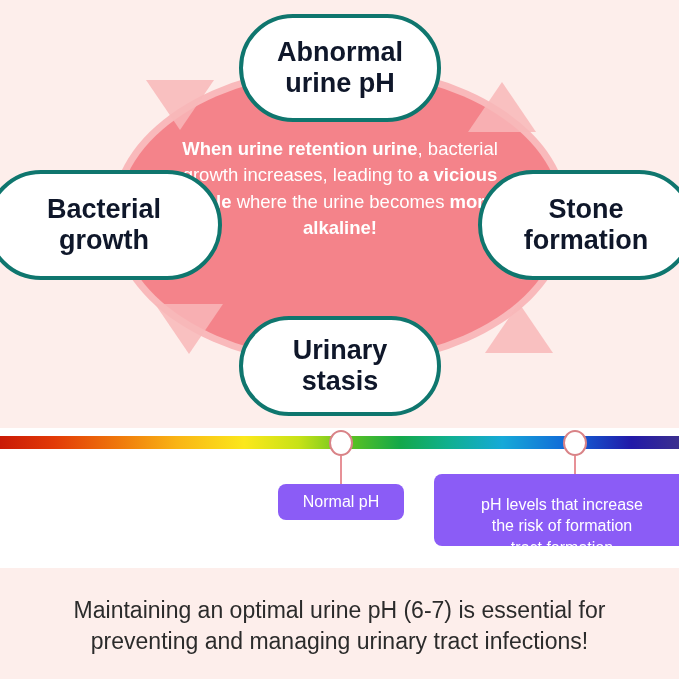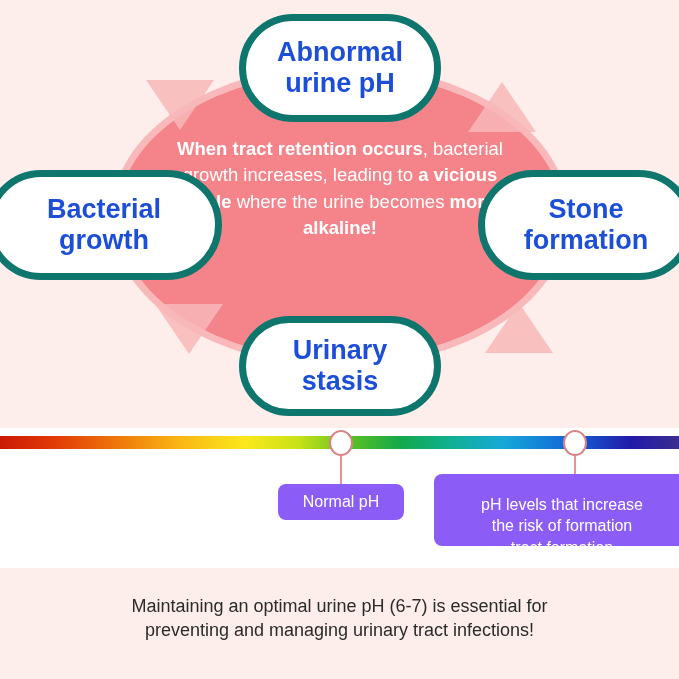--- a/index.html
+++ b/index.html
@@ -56,27 +56,27 @@
   }
   #arrow-top-left   { left: 146px; top: 80px; }
   #arrow-top-right  { left: 468px; top: 82px; }
   #arrow-bottom-left{ left: 155px; top: 304px; }
   #arrow-bottom-right{ left: 485px; top: 303px; }
 
   
   .node-pill {
     position: absolute;
     background: #ffffff;
-    border: 7px solid #0f766e;
+    border: 4px solid #0f766e;
     border-radius: 70px;
     display: flex;
     align-items: center;
     justify-content: center;
     text-align: center;
-    color: #1d4ed8;
+    color: #0f172a;
     font-size: 27px;
     font-weight: bold;
     line-height: 1.14;
     box-sizing: border-box;
   }
   #node-top {
     left: 239px; top: 14px;
     width: 202px; height: 108px;
   }
   #node-left {
@@ -186,39 +186,39 @@
     height: 111px;
     background: #fdeeeb;
   }
   #footer-caption {
     position: absolute;
     left: 22px;
     top: 27px;
     width: 635px;
     text-align: center;
     color: #2b2b2b;
-    font-size: 18px;
+    font-size: 23px;
     line-height: 1.33;
   }
 </style>
 </head>
 <body>
 
 <div id="canvas">
 
   <div id="cycle-area">
 
     <div id="cycle-ellipse"></div>
 
     <div class="cycle-arrow down" id="arrow-top-left"></div>
     <div class="cycle-arrow up" id="arrow-top-right"></div>
     <div class="cycle-arrow down" id="arrow-bottom-left"></div>
     <div class="cycle-arrow up" id="arrow-bottom-right"></div>
 
-    <div id="center-text"><b>When tract retention occurs</b><span>, bacterial growth increases,</span><span> leading to </span><b>a vicious cycle</b><span> where the urine becomes </span><b>more alkaline!</b></div>
+    <div id="center-text"><b>When urine retention urine</b><span>, bacterial growth increases,</span><span> leading to </span><b>a vicious cycle</b><span> where the urine becomes </span><b>more alkaline!</b></div>
 
     <div class="node-pill" id="node-top">
       <span>Abnormal<br>urine pH</span>
     </div>
 
     <div class="node-pill" id="node-left">
       <span>Bacterial<br>growth</span>
     </div>
 
     <div class="node-pill" id="node-right">

